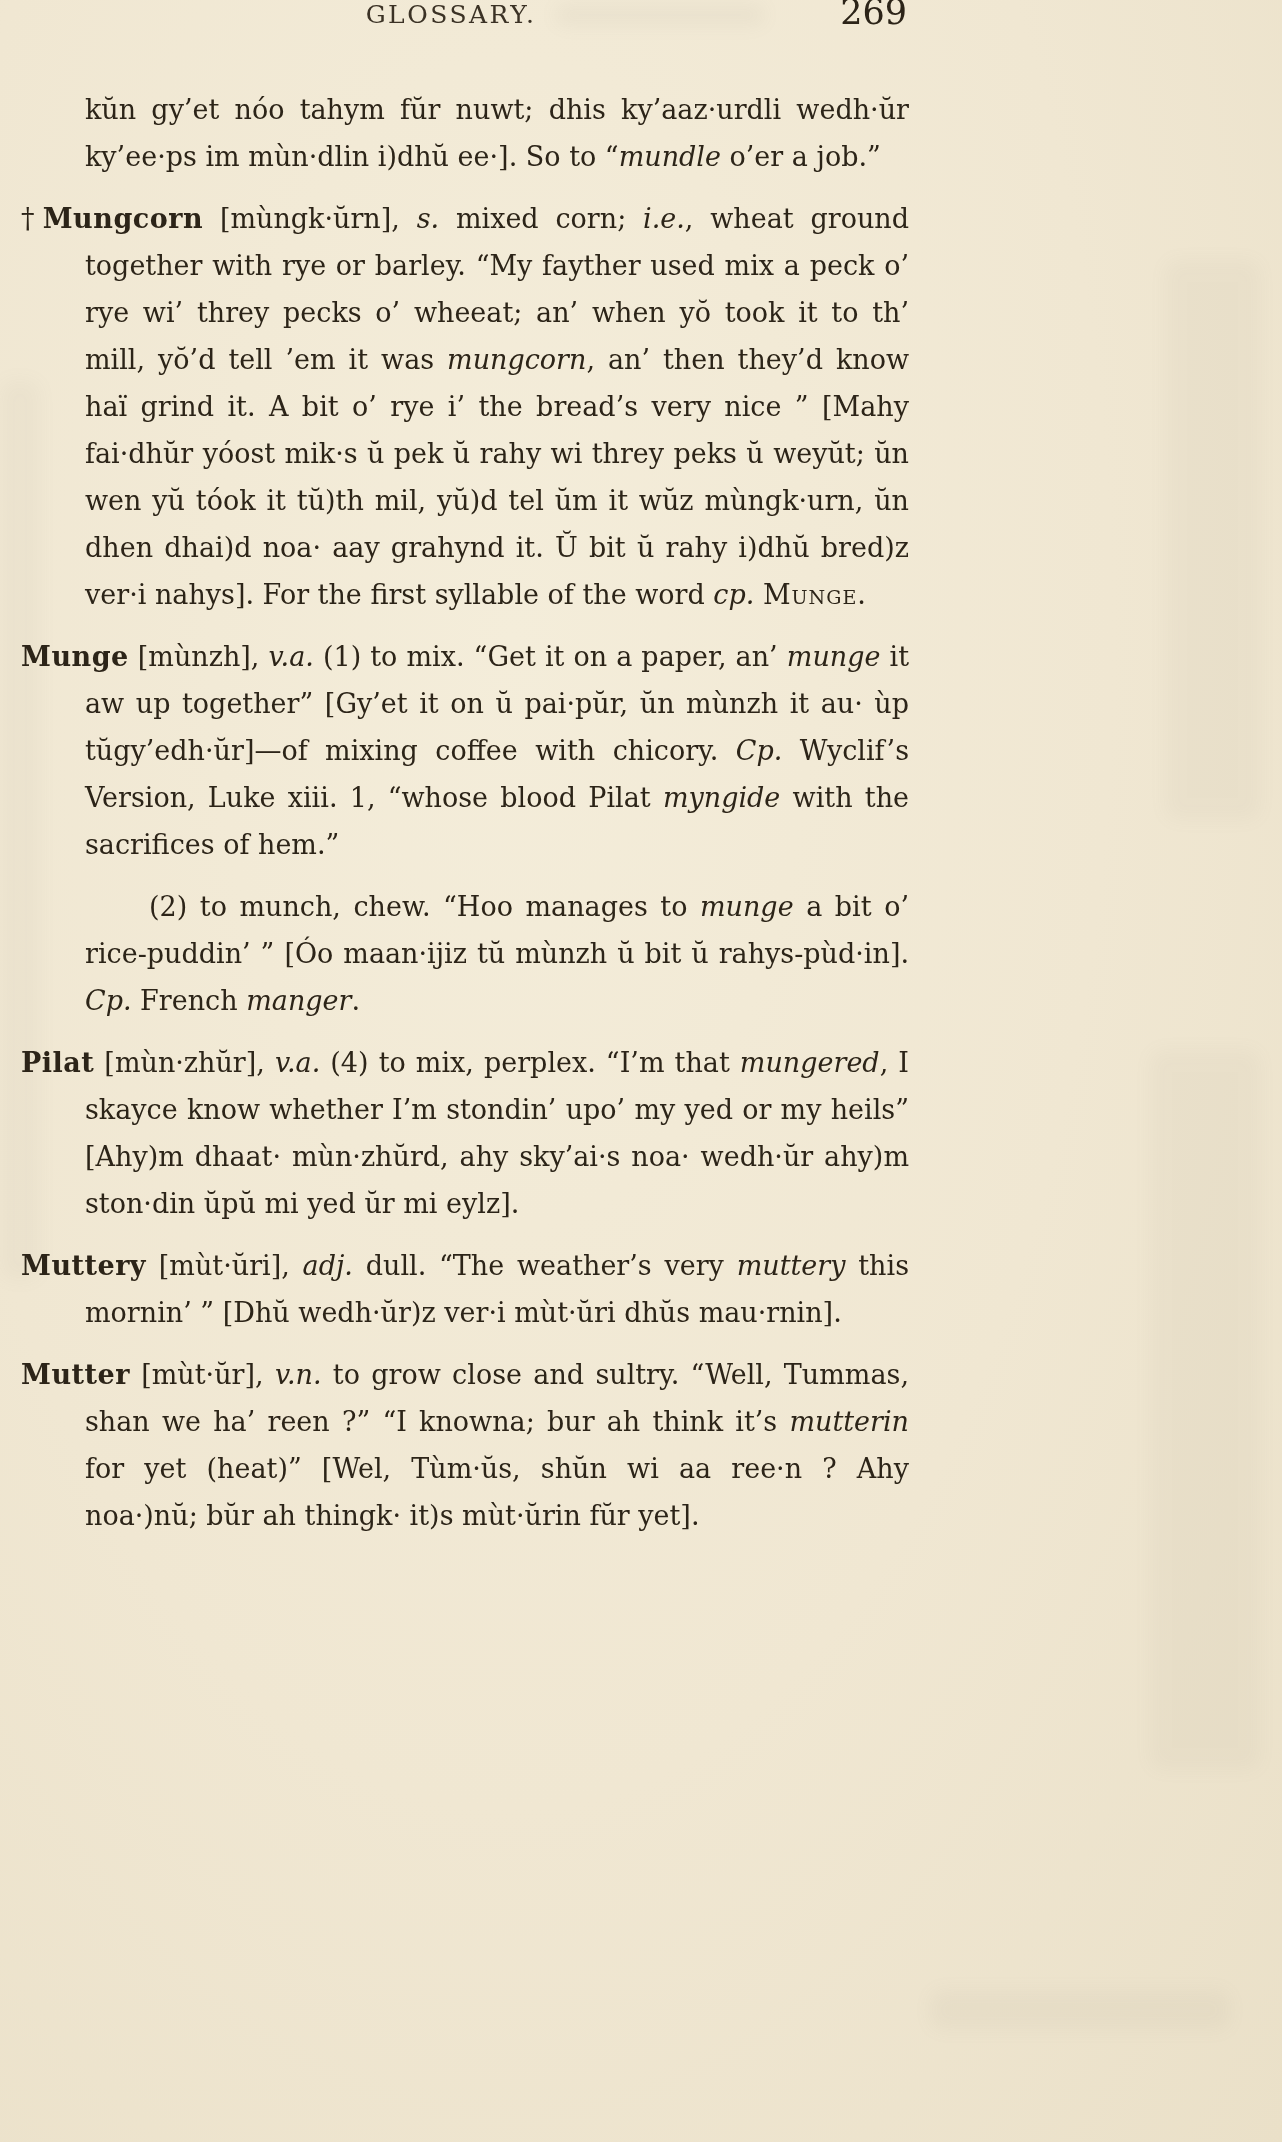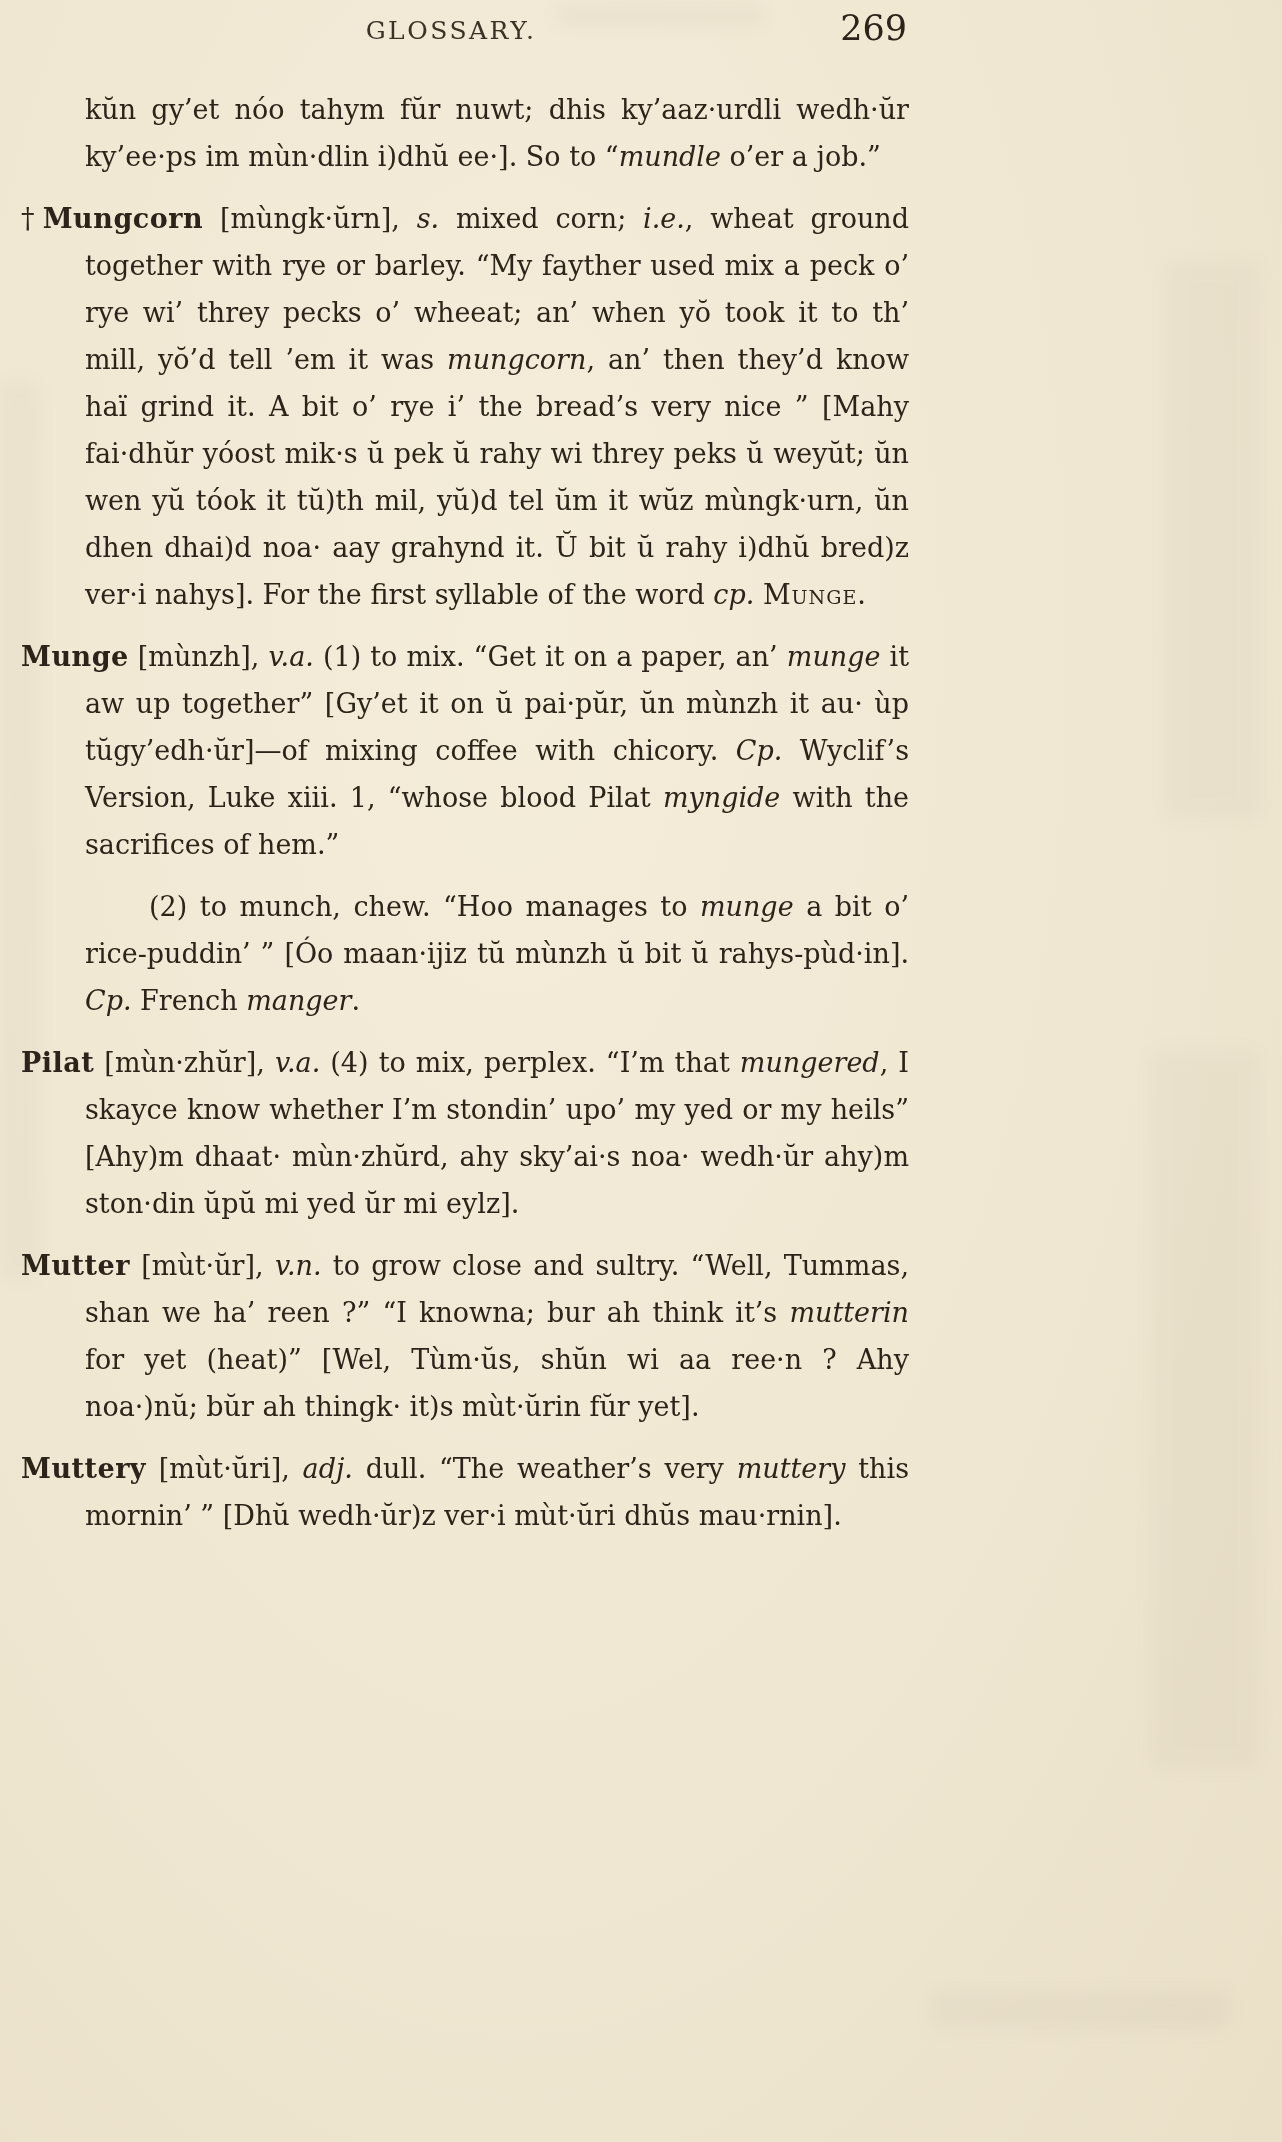--- a/index.html
+++ b/index.html
@@ -26,21 +26,21 @@
     pointer-events: none;
   }
   .s1 { left: 555px; top: 4px;  width: 210px; height: 22px; opacity:.07;}
   .s2 { left: 1165px; top: 260px; width: 95px; height: 560px; opacity:.05;}
   .s3 { left: 1150px; top: 1050px; width: 110px; height: 720px; opacity:.05;}
   .s4 { left: 0px;   top: 380px; width: 40px;  height: 900px; opacity:.05;}
   .s5 { left: 930px; top: 1990px; width: 300px; height: 40px; opacity:.06;}
 
   .header-row {
     position: absolute;
-    top: 16px; left: 85px; width: 822px;
+    top: 0; left: 85px; width: 822px;
     height: 50px;
   }
   .running-head {
     position: absolute; left: 0; right: 90px;
     text-align: center;
     font-size: 25px;
     letter-spacing: 2.5px;
     color: #3b3225;
   }
   .page-num {
@@ -80,16 +80,16 @@
     <div class="running-head">GLOSSARY.</div>
     <div class="page-num">269</div>
   </div>
 
   <div class="text-block">
       <p class="para cont"><span>kŭn gy’et nóo tahym fŭr nuwt; dhis ky’aaz·urdli wedh·ŭr ky’ee·ps im mùn·dlin i)dhŭ ee·].  So to “</span><span class="i">mundle</span><span> o’er a job.”</span></p>
       <p class="para entry"><span>†</span><span class="b">Mungcorn</span><span> [mùngk·ŭrn], </span><span class="i">s.</span><span> mixed corn; </span><span class="i">i.e.</span><span>, wheat ground together with rye or barley.  “My fayther used mix a peck o’ rye wi’ threy pecks o’ wheeat; an’ when yŏ took it to th’ mill, yŏ’d tell ’em it was </span><span class="i">mungcorn</span><span>, an’ then they’d know haï grind it.  A bit o’ rye i’ the bread’s very nice ” [Mahy fai·dhŭr yóost mik·s ŭ pek ŭ rahy wi threy peks ŭ weyŭt; ŭn wen yŭ tóok it tŭ)th mil, yŭ)d tel ŭm it wŭz mùngk·urn, ŭn dhen dhai)d noa· aay grahynd it.  Ŭ bit ŭ rahy i)dhŭ bred)z ver·i nahys].  For the first syllable of the word </span><span class="i">cp.</span><span> </span><span class="sc">Munge.</span></p>
       <p class="para entry"><span class="b">Munge</span><span> [mùnzh], </span><span class="i">v.a.</span><span> (1) to mix.  “Get it on a paper, an’ </span><span class="i">munge</span><span> it aw up together” [Gy’et it on ŭ pai·pŭr, ŭn mùnzh it au· ùp tŭgy’edh·ŭr]—of mixing coffee with chicory.  </span><span class="i">Cp.</span><span> Wyclif’s Version, Luke xiii. 1, “whose blood Pilat </span><span class="i">myngide</span><span> with the sacrifices of hem.”</span></p>
       <p class="para sub"><span>(2) to munch, chew.  “Hoo manages to </span><span class="i">munge</span><span> a bit o’ rice-puddin’ ” [Óo maan·ijiz tŭ mùnzh ŭ bit ŭ rahys-pùd·in]. </span><span class="i">Cp.</span><span> French </span><span class="i">manger</span><span>.</span></p>
       <p class="para entry"><span class="b">Pilat</span><span> [mùn·zhŭr], </span><span class="i">v.a.</span><span> (4) to mix, perplex.  “I’m that </span><span class="i">mungered</span><span>, I skayce know whether I’m stondin’ upo’ my yed or my heils” [Ahy)m dhaat· mùn·zhŭrd, ahy sky’ai·s noa· wedh·ŭr ahy)m ston·din ŭpŭ mi yed ŭr mi eylz].</span></p>
+      <p class="para entry"><span class="b">Muttery</span><span> [mùt·ŭri], </span><span class="i">adj.</span><span> dull.  “The weather’s very </span><span class="i">muttery</span><span> this mornin’ ” [Dhŭ wedh·ŭr)z ver·i mùt·ŭri dhŭs mau·rnin].</span></p>
       <p class="para entry"><span class="b">Mutter</span><span> [mùt·ŭr], </span><span class="i">v.n.</span><span> to grow close and sultry.  “Well, Tummas, shan we ha’ reen ?”  “I knowna; bur ah think it’s </span><span class="i">mutterin</span><span> for yet (heat)” [Wel, Tùm·ŭs, shŭn wi aa ree·n ?  Ahy noa·)nŭ; bŭr ah thingk· it)s mùt·ŭrin fŭr yet].</span></p>
-      <p class="para entry"><span class="b">Muttery</span><span> [mùt·ŭri], </span><span class="i">adj.</span><span> dull.  “The weather’s very </span><span class="i">muttery</span><span> this mornin’ ” [Dhŭ wedh·ŭr)z ver·i mùt·ŭri dhŭs mau·rnin].</span></p>
     </div>
 </div>
 
 </body></html>

